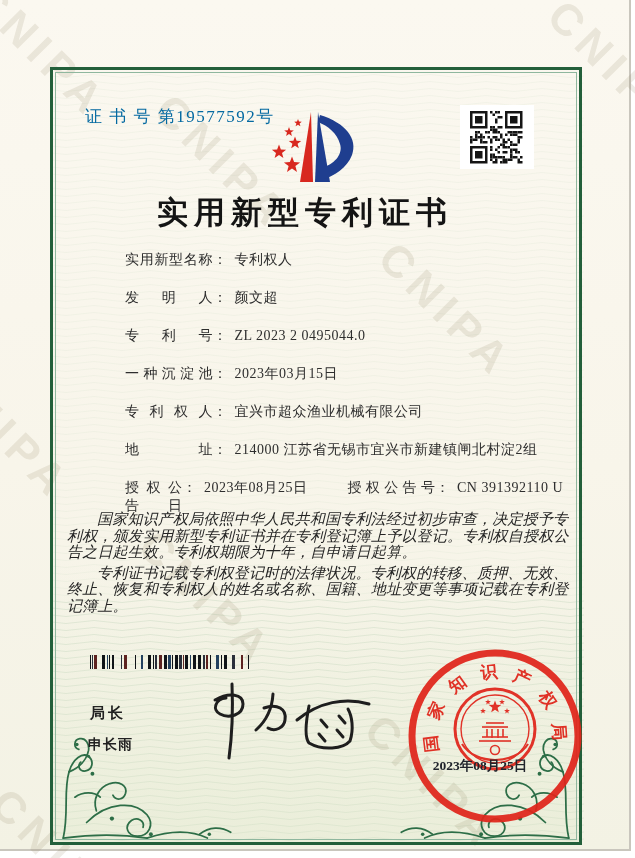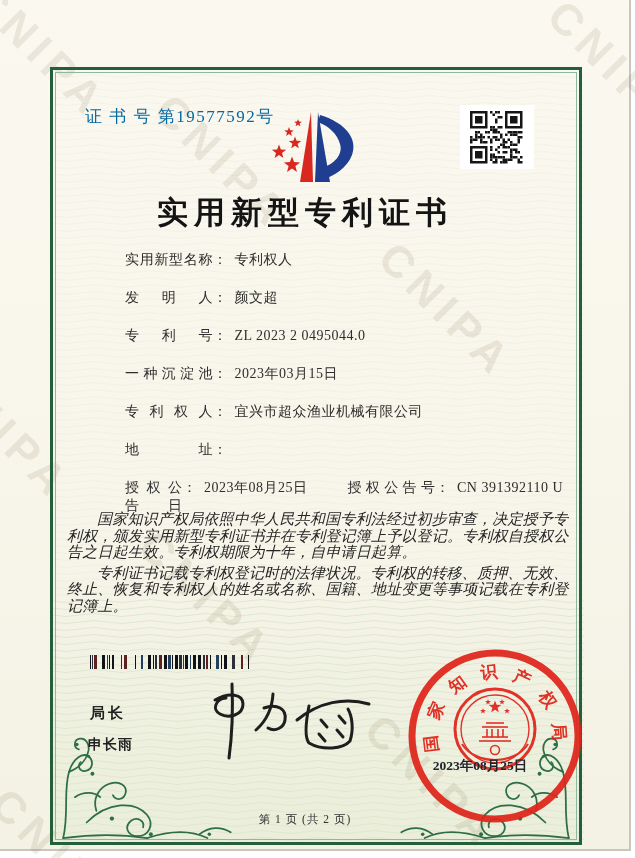--- a/index.html
+++ b/index.html
@@ -374,20 +374,21 @@
       <span class="fvalue">2023年03月15日</span>
     </div>
     <div class="frow">
       <span class="flabel">专利权人</span>
         <span class="fcolon">：</span>
       <span class="fvalue">宜兴市超众渔业机械有限公司</span>
     </div>
     <div class="frow">
       <span class="flabel">地址</span>
         <span class="fcolon">：</span>
+      <span class="fvalue">214000 江苏省无锡市宜兴市新建镇闸北村淀2组</span>
     </div>
     <div class="frow">
       <span class="flabel">授权公告日</span>
         <span class="fcolon">：</span>
       <span class="fvalue">2023年08月25日</span>
       <span class="fgroup2">
         <span class="flabel">授权公告号</span>
           <span class="fcolon">：</span>
         <span class="fvalue">CN 391392110 U</span>
       </span>
@@ -483,15 +484,14 @@
           <path d="M-13,8 h26"></path>
             <path d="M-16,12 h32"></path>
         </g>
         <circle cy="21" r="4.5" stroke-width="1.6"></circle>
         <path d="M-33,15 C-26,26 -13,31 0,31 C13,31 26,26 33,15" stroke-width="2.2"></path>
       </g>
     </g>
     <text x="78" y="127" text-anchor="middle" font-size="13.5" font-weight="700" fill="#20242c">2023年08月25日</text>
   </svg>
 
-  <div class="footer">第 1 页 (共 2 页)</div>
 
 </div>
 
 </body></html>

